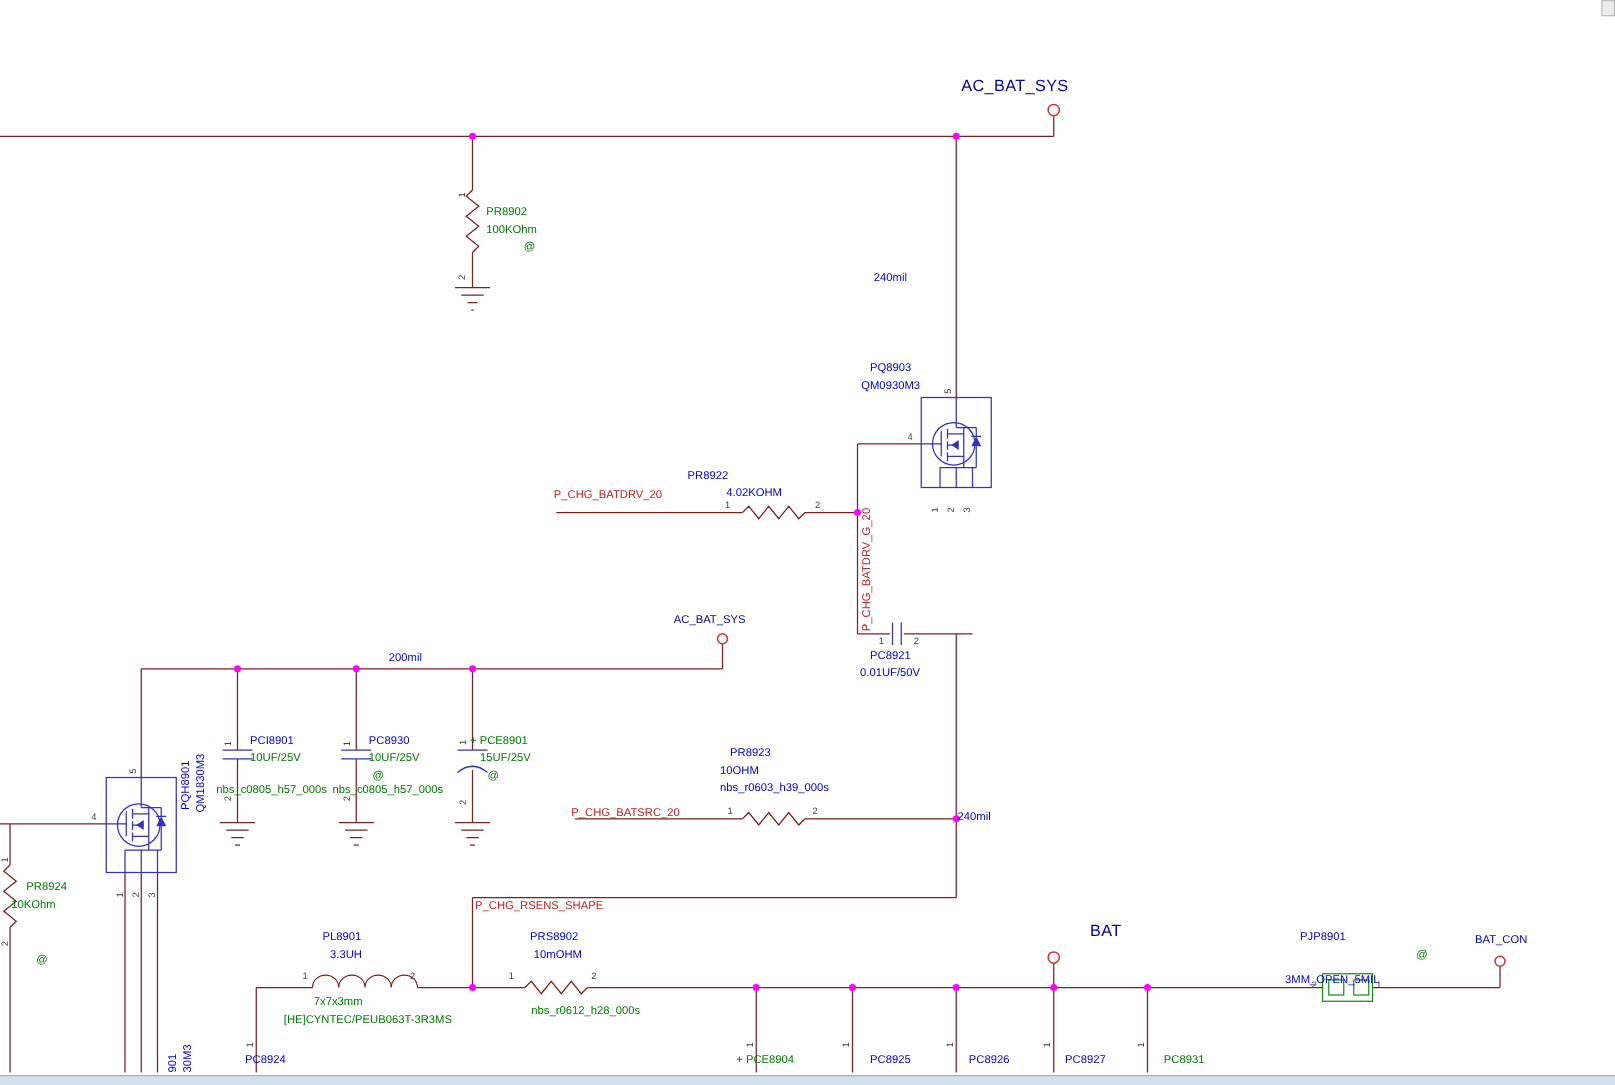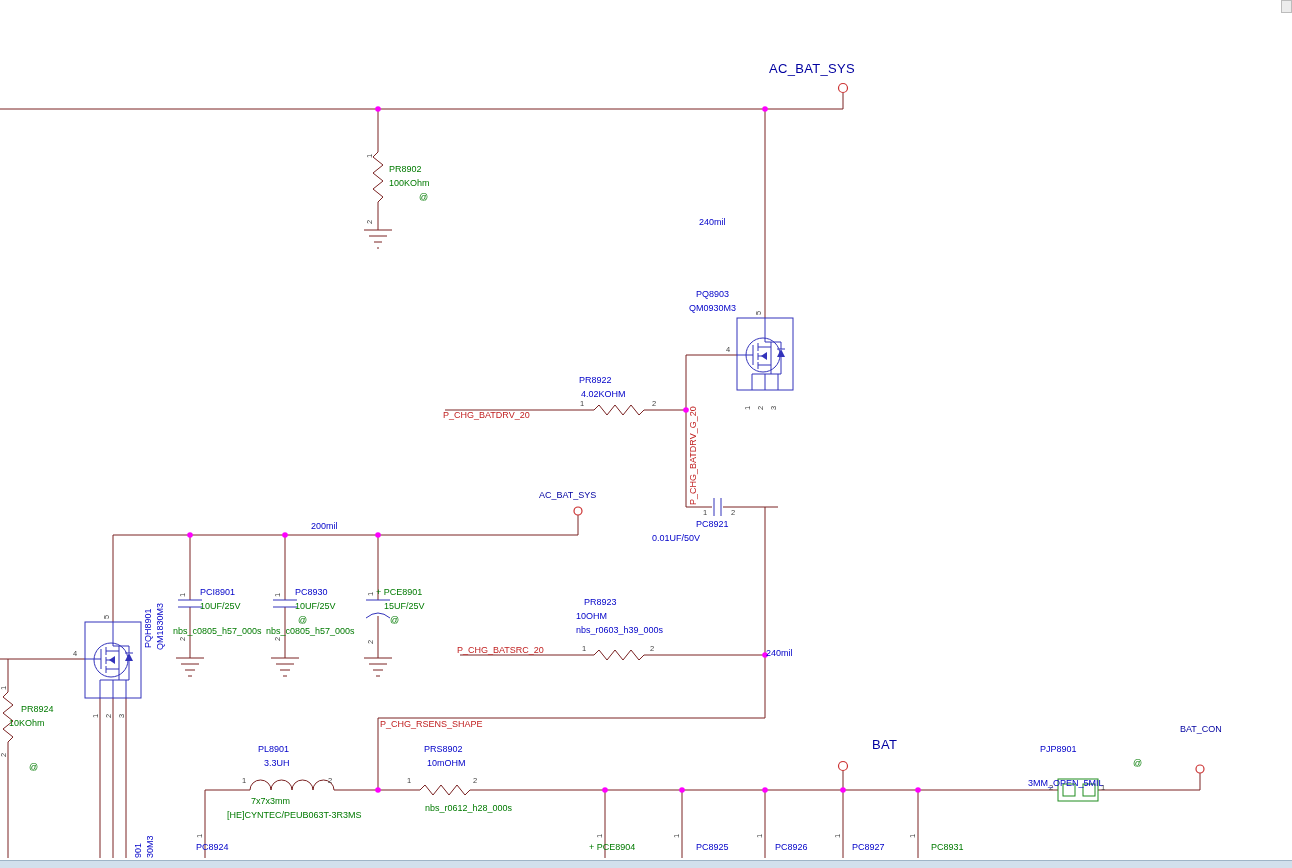--- a/index.html
+++ b/index.html
@@ -98,43 +98,43 @@
     <circle class="port" cx="843" cy="88" r="4.5"></circle>
     <circle class="port" cx="578" cy="511" r="4"></circle>
     <circle class="port" cx="843" cy="766" r="4.5"></circle>
     <circle class="port" cx="1200" cy="769" r="4"></circle>
   </g>
 </svg>
 
 <div class="lbl big tnavy" style="left:769px;top:64px">AC_BAT_SYS</div>
 <div class="lbl tnavy" style="left:539px;top:490px">AC_BAT_SYS</div>
 <div class="lbl big tnavy" style="left:872px;top:740px">BAT</div>
-<div class="lbl tnavy" style="left:1180px;top:724px">BAT_CON</div>
-
-<div class="lbl tr" style="left:443px;top:410px">P_CHG_BATDRV_20</div>
+<div class="lbl tnavy" style="left:1180px;top:746px">BAT_CON</div>
+
+<div class="lbl tr" style="left:443px;top:390px">P_CHG_BATDRV_20</div>
 <div class="lbl tr rot" style="left:688px;top:505px">P_CHG_BATDRV_G_20</div>
 <div class="lbl tr" style="left:457px;top:645px">P_CHG_BATSRC_20</div>
 <div class="lbl tr" style="left:380px;top:719px">P_CHG_RSENS_SHAPE</div>
 
 <div class="lbl tb" style="left:699px;top:217px">240mil</div>
 <div class="lbl tb" style="left:311px;top:521px">200mil</div>
 <div class="lbl tb" style="left:766px;top:648px">240mil</div>
 
 <div class="lbl tg" style="left:389px;top:164px">PR8902</div>
 <div class="lbl tg" style="left:389px;top:178px">100KOhm</div>
 <div class="lbl tg" style="left:419px;top:192px">@</div>
 
 <div class="lbl tb" style="left:696px;top:289px">PQ8903</div>
 <div class="lbl tb" style="left:689px;top:303px">QM0930M3</div>
 
-<div class="lbl tb" style="left:579px;top:375px">PR8922</div>
+<div class="lbl tb" style="left:550px;top:375px">PR8922</div>
 <div class="lbl tb" style="left:581px;top:389px">4.02KOHM</div>
 
 <div class="lbl tb" style="left:696px;top:519px">PC8921</div>
-<div class="lbl tb" style="left:652px;top:533px">0.01UF/50V</div>
+<div class="lbl tb" style="left:688px;top:533px">0.01UF/50V</div>
 
 <div class="lbl tb rot" style="left:143px;top:648px">PQH8901</div>
 <div class="lbl tb rot" style="left:155px;top:650px">QM1830M3</div>
 
 <div class="lbl tb" style="left:200px;top:587px">PCI8901</div>
 <div class="lbl tg" style="left:200px;top:601px">10UF/25V</div>
 <div class="lbl tg" style="left:173px;top:626px">nbs_c0805_h57_000s</div>
 
 <div class="lbl tb" style="left:295px;top:587px">PC8930</div>
 <div class="lbl tg" style="left:295px;top:601px">10UF/25V</div>

